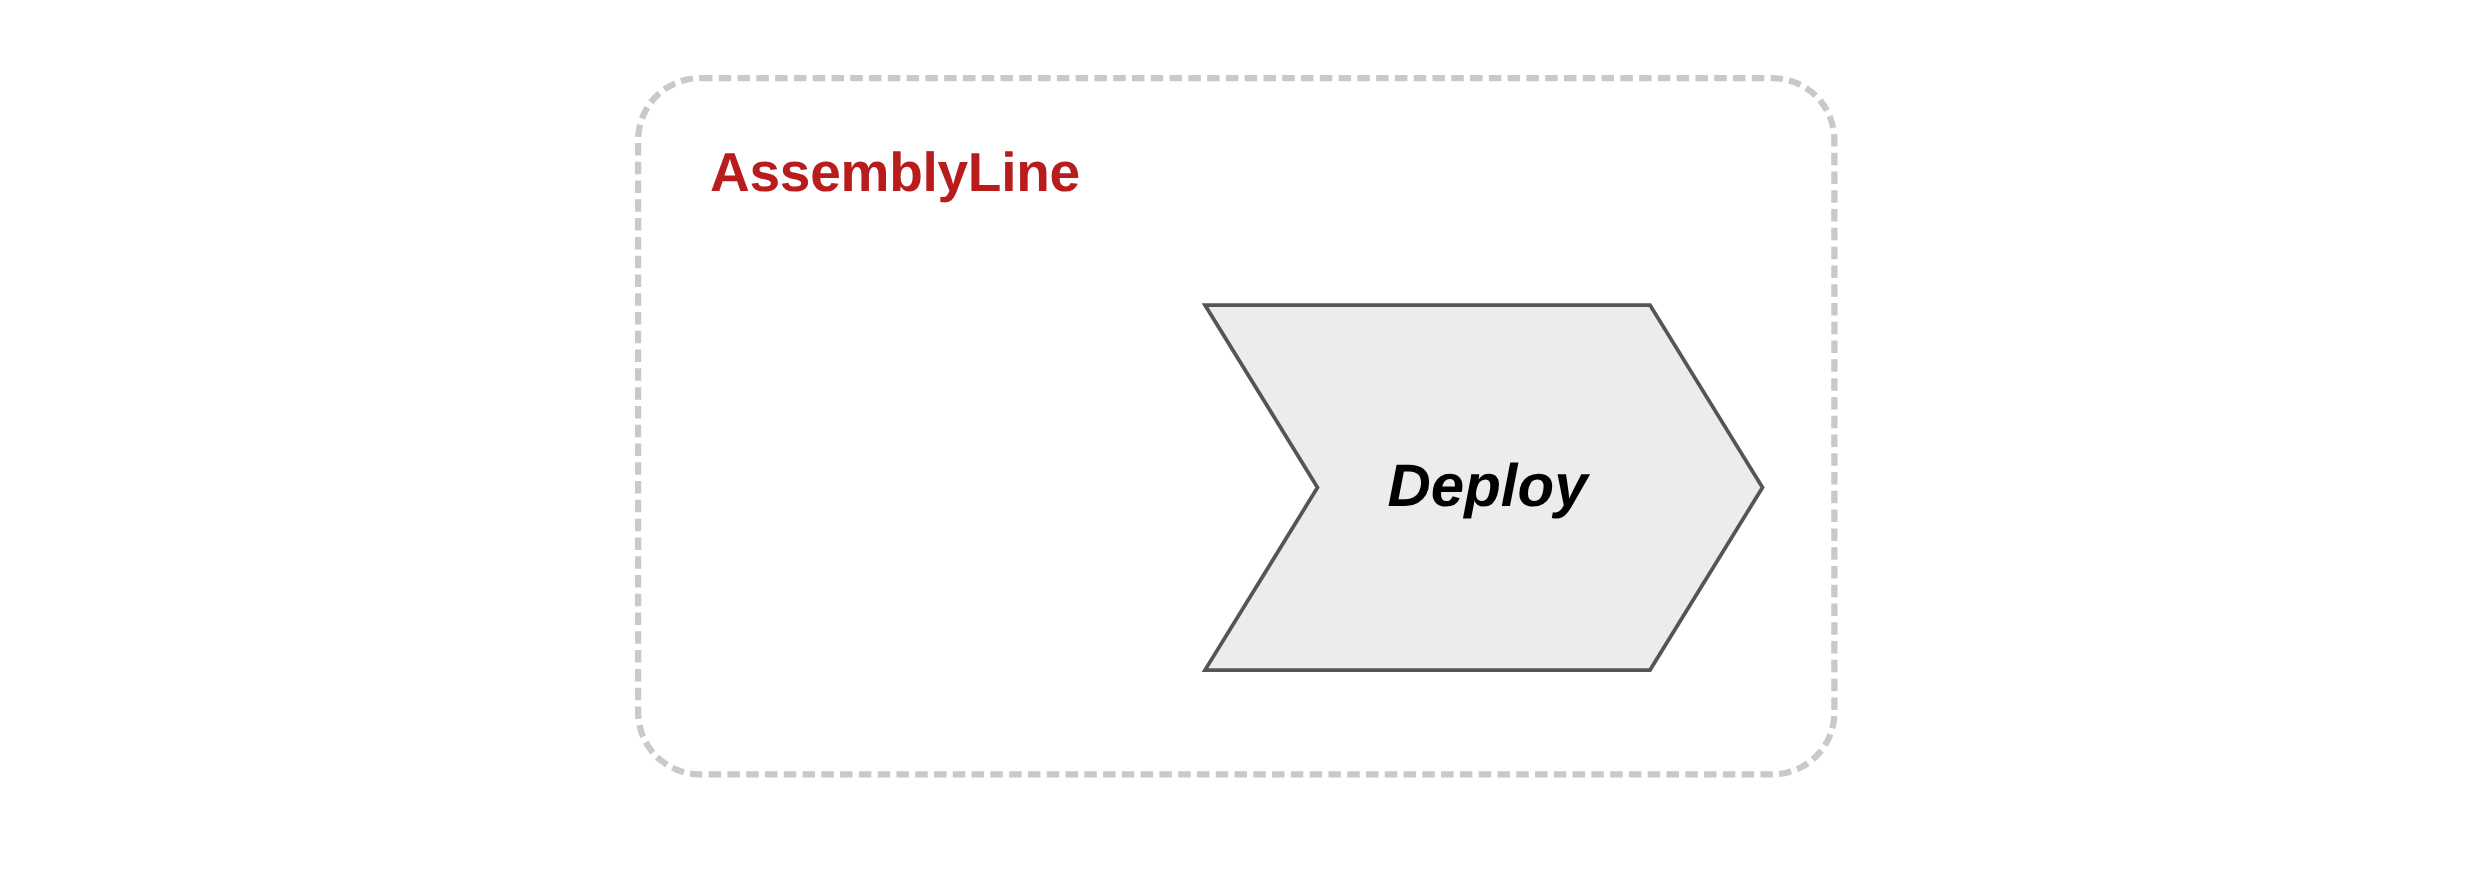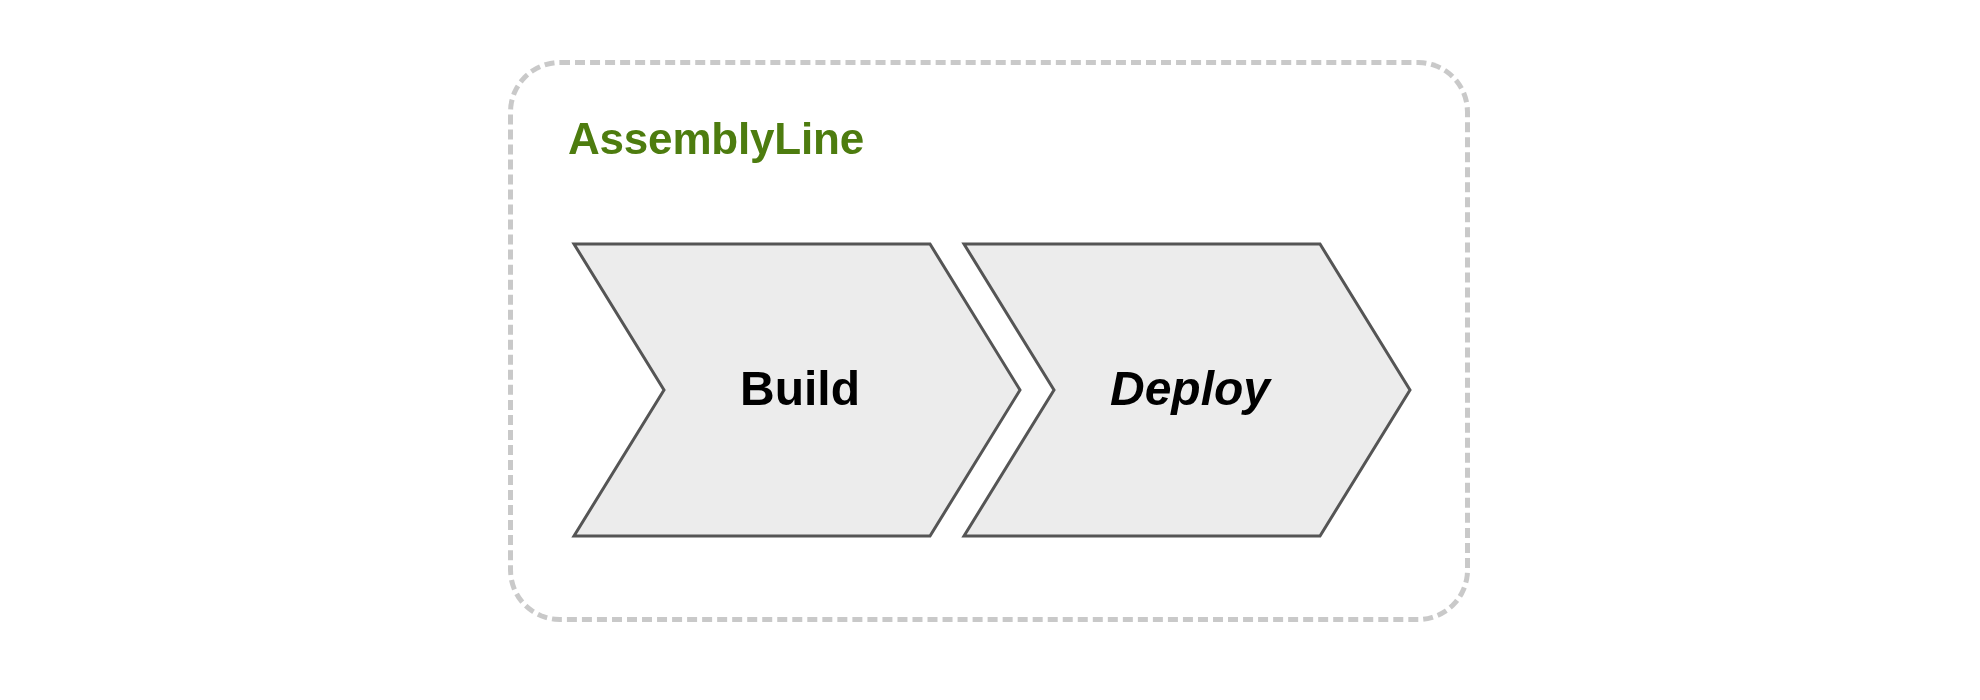--- a/index.html
+++ b/index.html
@@ -32,21 +32,21 @@
     border-radius: 52px;
     background: transparent;
   }
 
   .group-title {
     position: absolute;
     left: 568px;
     top: 117px;
     font-size: 44px;
     font-weight: bold;
-    color: #4d7c0f;
+    color: #b91c1c;
     line-height: 1;
     white-space: nowrap;
     letter-spacing: -0.2px;
   }
 
   
   .stage {
     position: absolute;
     top: 240px;
   }
@@ -74,26 +74,20 @@
 </style>
 </head>
 <body>
 
 <div id="canvas">
 
   <div class="group-box"></div>
 
   <div class="group-title">AssemblyLine</div>
 
-  <div class="stage" id="stage-build">
-    <svg width="450" height="300" viewBox="0 0 450 300">
-      <polygon class="stage-shape" points="2,4 358,4 448,150 358,296 2,296 92,150"></polygon>
-      <text class="stage-label" x="228" y="152">Build</text>
-    </svg>
-  </div>
 
   <div class="stage" id="stage-deploy">
     <svg width="450" height="300" viewBox="0 0 450 300">
       <polygon class="stage-shape" points="2,4 358,4 448,150 358,296 2,296 92,150"></polygon>
       <text class="stage-label" x="228" y="152">Deploy</text>
     </svg>
   </div>
 
 </div>
 

